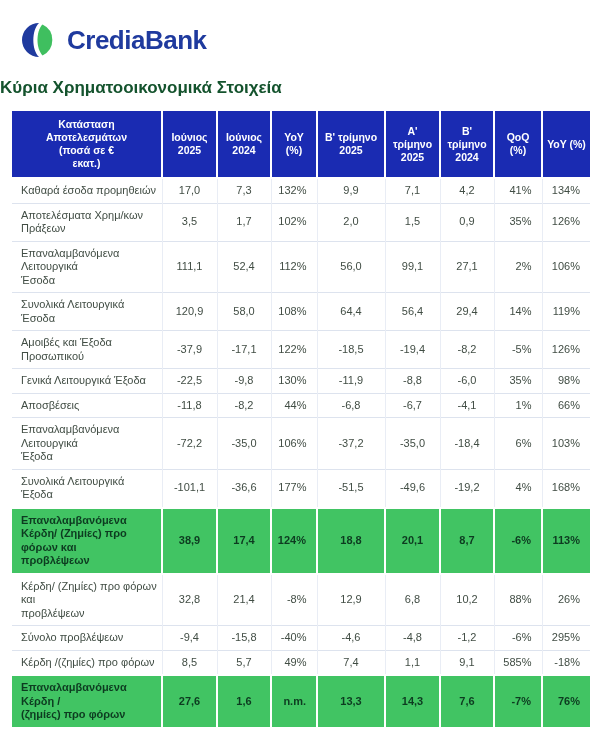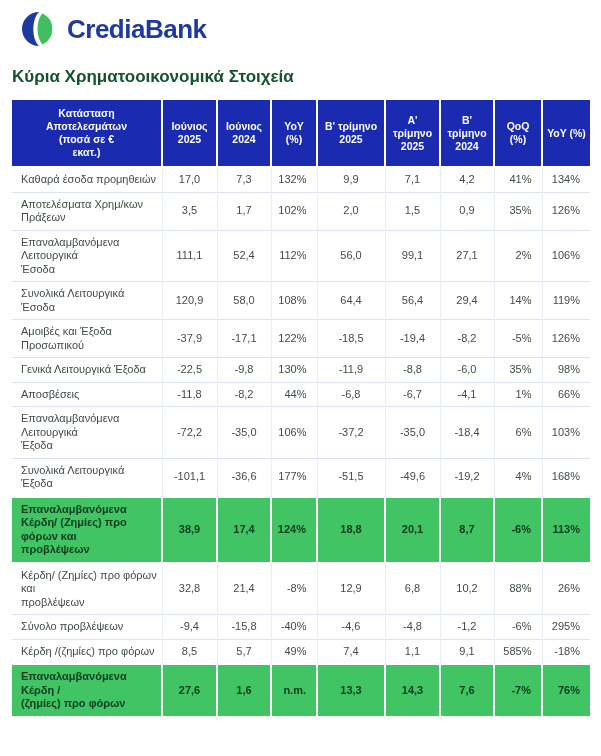--- a/index.html
+++ b/index.html
@@ -4,23 +4,23 @@
 <style>
   :root{
     --header_bg:#1a2bb2; --header_text:#ffffff;
     --highlight_bg:#41c463; --highlight_text:#0d3b20;
     --body_text:#414d44; --logo_blue:#1f3a9e; --logo_green:#3fbf5f;
     --title_green:#14532d; --row_border:#dde3ee; --col_border:#e9edf5;
   }
   *{box-sizing:border-box; margin:0; padding:0;}
   html,body{width:601px; height:756px; overflow:hidden; background:#ffffff;
     font-family:"Liberation Sans","DejaVu Sans",sans-serif; color:var(--body_text);}
-  .logo-row{display:flex; align-items:center; gap:11px; padding:11px 0 0 20px;}
+  .logo-row{display:flex; align-items:center; gap:11px; padding:22px 0 0 20px;}
   .logo-text{font-size:26px; font-weight:bold; color:var(--logo_blue); letter-spacing:-0.5px;}
-  .page-title{margin:20px 0 0 12px; font-size:17px; font-weight:bold; color:var(--title_green);}
+  .page-title{margin:20px 0 0 0; font-size:17px; font-weight:bold; color:var(--title_green);}
   table{border-collapse:collapse; table-layout:fixed; width:578px; margin:13px 0 0 12px;}
   th{background:var(--header_bg); color:var(--header_text); font-size:10.5px; font-weight:bold;
      text-align:center; vertical-align:middle; white-space:pre-line; line-height:13px;
      padding:7px 3px; border:2px solid #ffffff; border-top:none;}
   th.label{text-align:center; padding-left:3px; border-left:none;}
   th:last-child{border-right:none;}
   td{font-size:11px; line-height:13.5px; padding:5px 2px; vertical-align:middle;
      border-top:1px solid var(--row_border); border-left:1px solid var(--col_border);
      white-space:pre-line;}
   td:first-child{border-left:none;}

